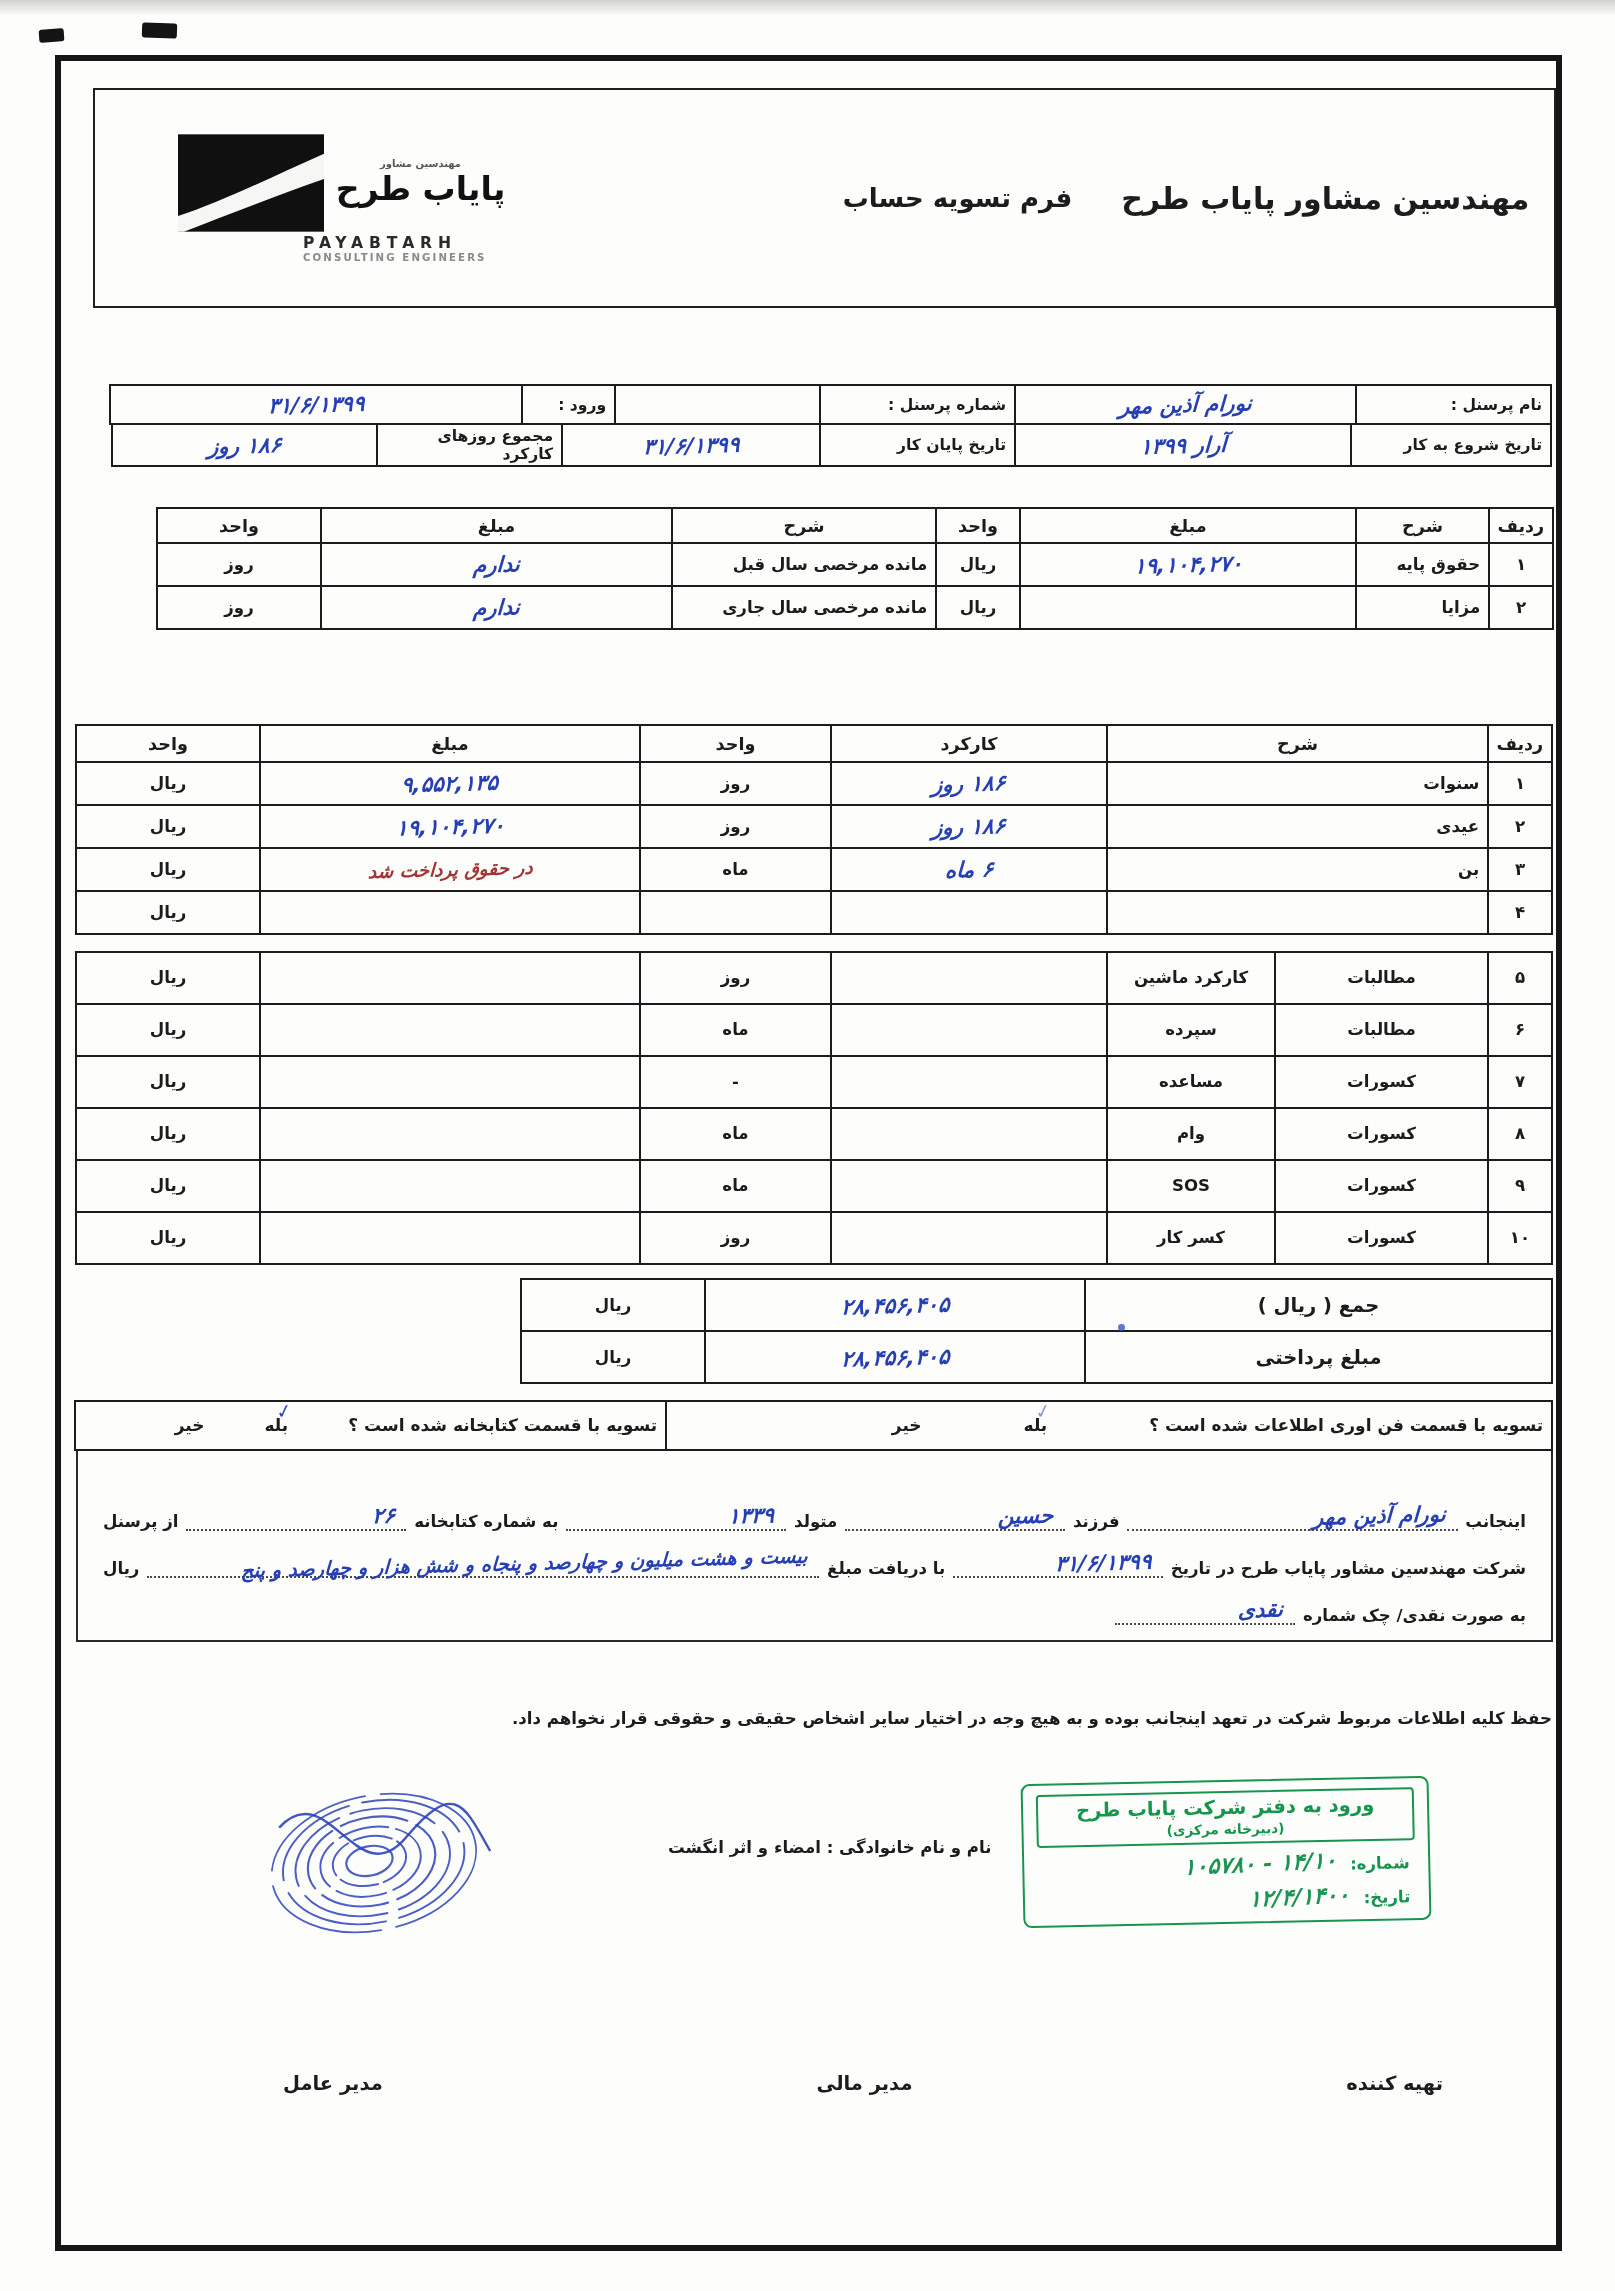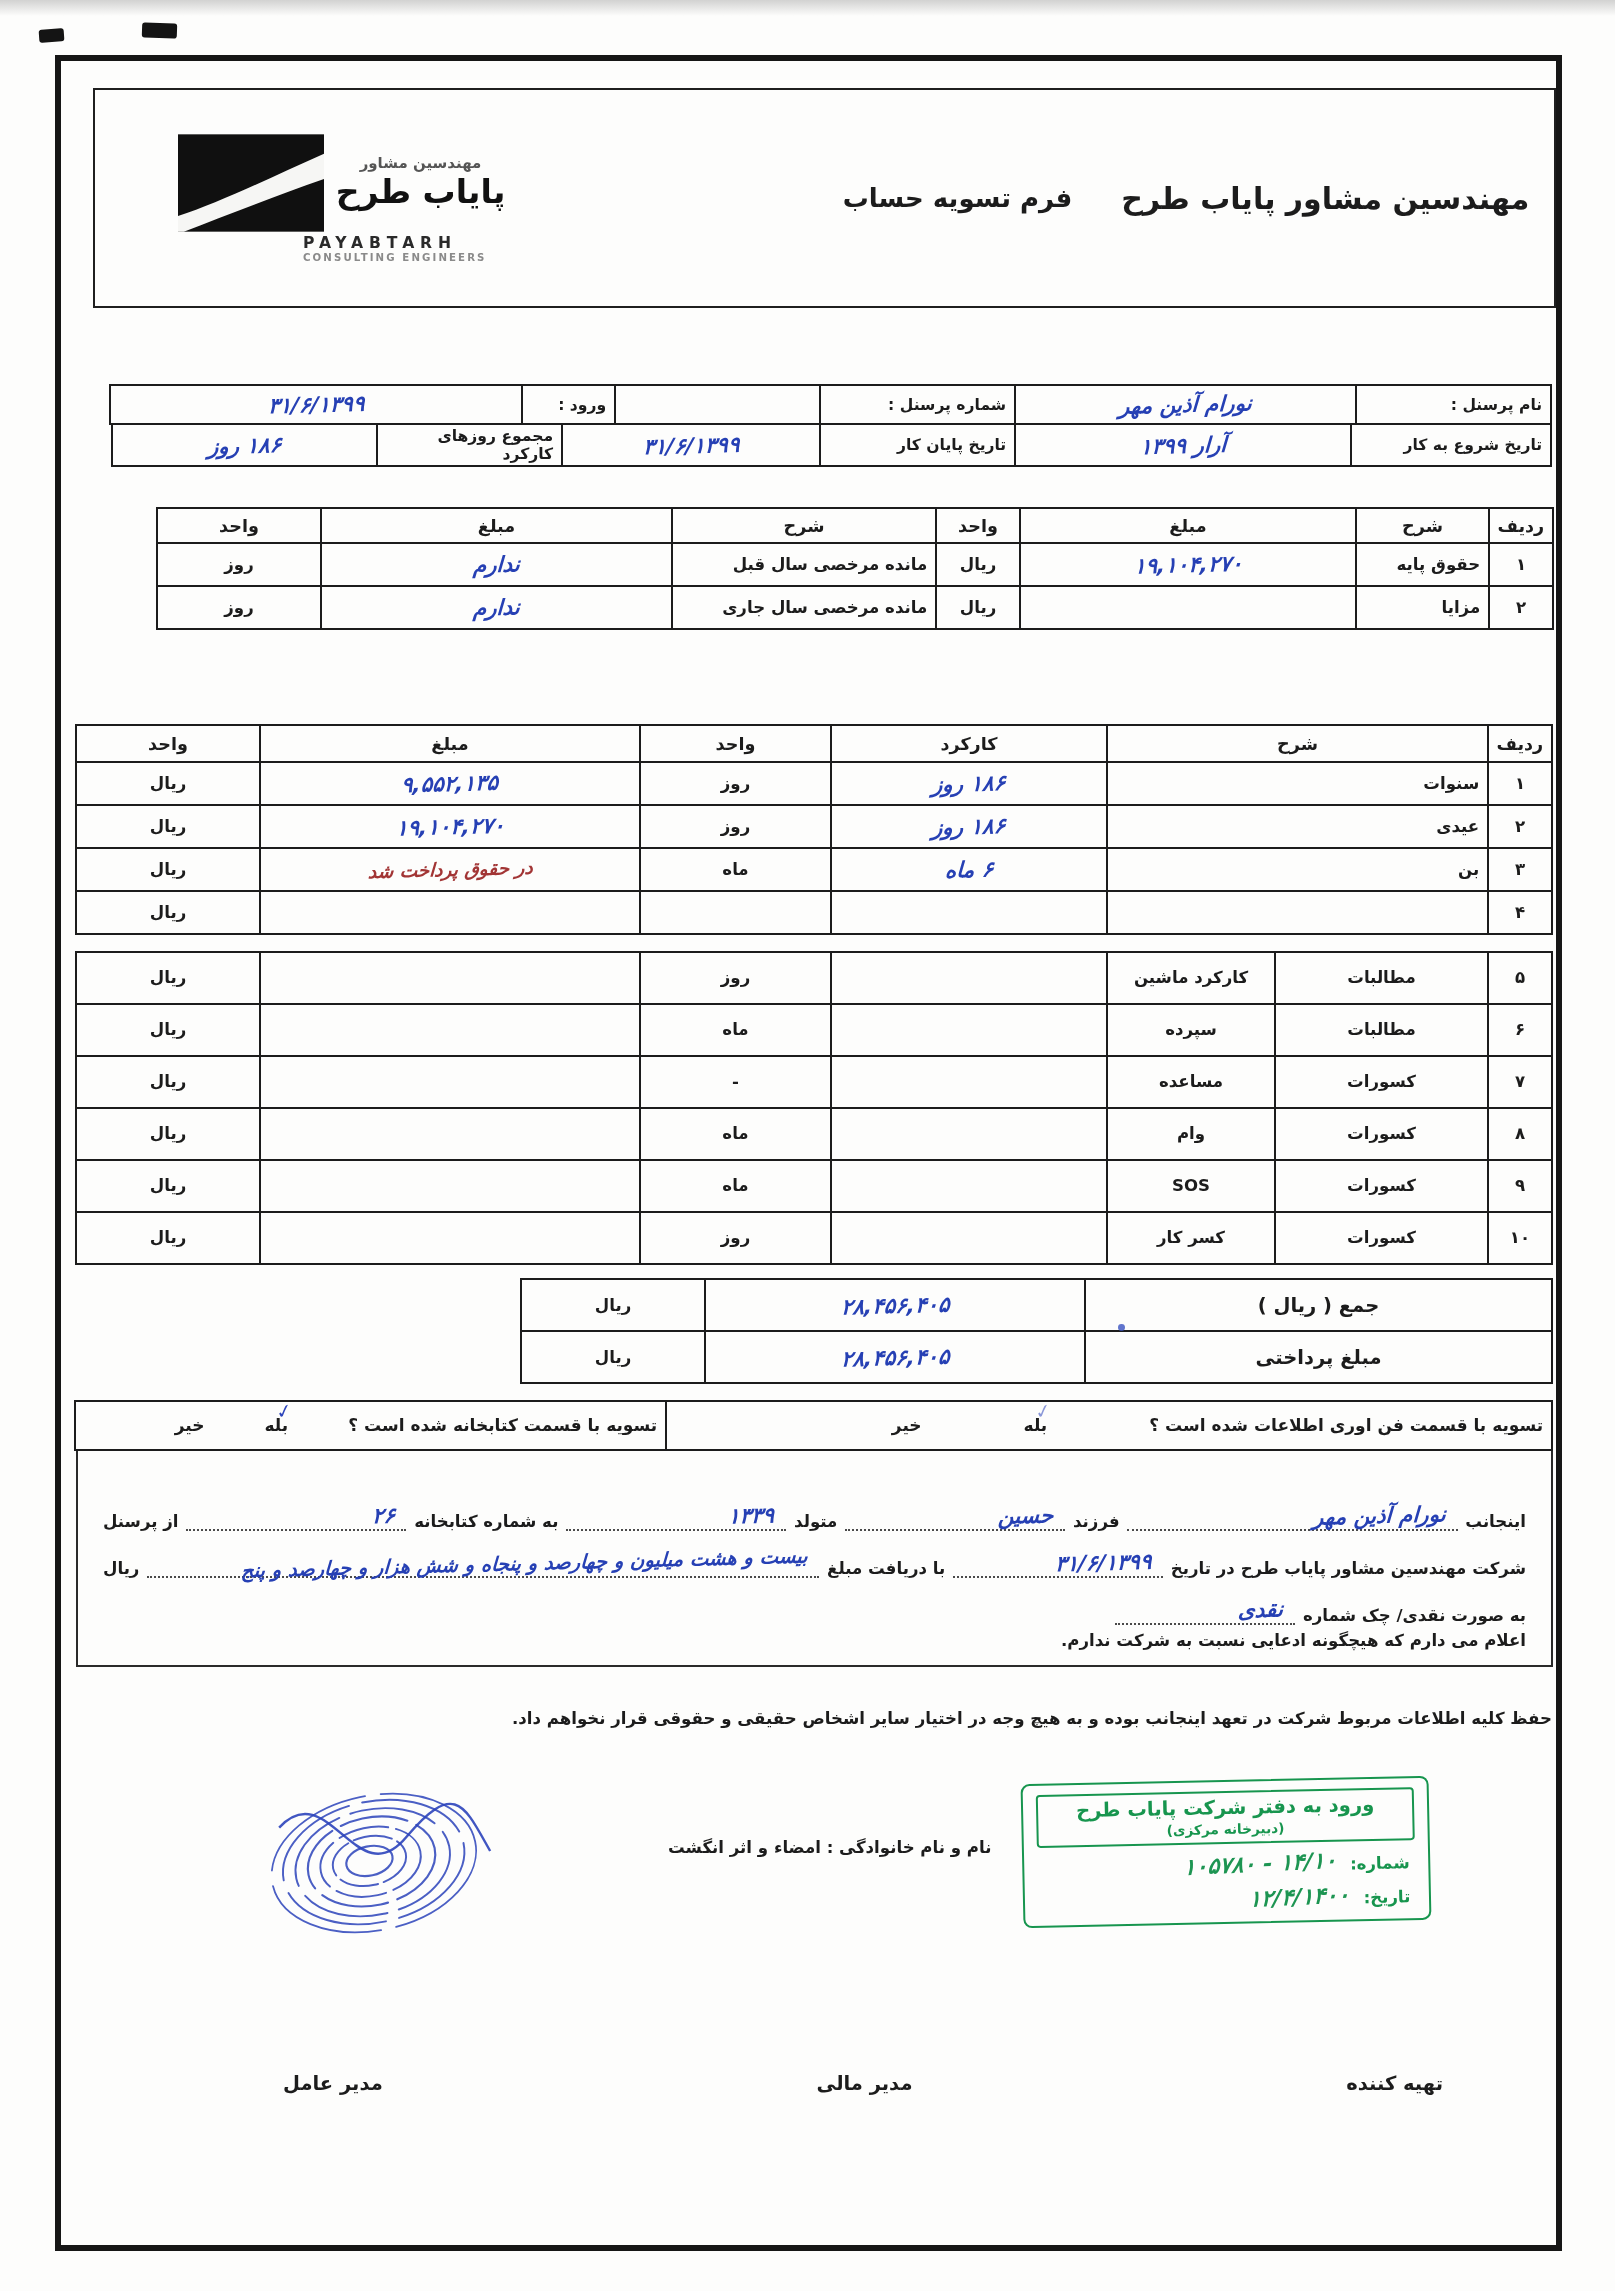--- a/index.html
+++ b/index.html
@@ -22,21 +22,21 @@
   .header-box { position:absolute; top:88px; left:93px; width:1463px; height:220px;
     border:2.4px solid #1f1f1f; display:flex; align-items:center; }
   .titles { flex:1.15; display:flex; flex-direction:row; align-items:center;
     justify-content:center; gap:49px; }
   .title1 { font-size:30px; font-weight:700; }
   .title2 { font-size:26px; font-weight:700; }
   .logo-wrap { flex:1; direction:ltr; display:flex; flex-direction:column;
     align-items:flex-start; padding-left:83px; }
   .logo-top { display:flex; align-items:center; gap:11.7px; }
   .logo-fa { display:flex; flex-direction:column; align-items:center; }
-  .logo-fa-small { font-size:15px; color:#555; font-weight:600;text-align:right; }
+  .logo-fa-small { font-size:10px; color:#555; font-weight:600;text-align:right; }
   .logo-fa-large { font-size:33px; font-weight:700; color:#111; }
   .logo-en { margin-top:2px; padding-left:125px; text-align:left; }
   .logo-en-name { font-size:15.6px; font-weight:700; letter-spacing:5.9px; color:#2a2a2a; }
   .logo-en-tag { font-size:10.2px; letter-spacing:2.1px; color:#8a8a8a; font-weight:600; }
 
   
   table { border-collapse:collapse; table-layout:fixed; }
   td, th { border:2px solid #1c1c1c; padding:2px 7.8px; vertical-align:middle;
     overflow:hidden; }
   th { font-size:17.6px; font-weight:700; text-align:center; }
@@ -436,21 +436,20 @@
             <span class="hw hw-sm">بیست و هشت میلیون و چهارصد و پنجاه و شش هزار و چهارصد و پنج</span>
           </span>
         <span class="decl-text">ریال</span>
       </div>
       <div class="decl-line">
         <span class="decl-text">به صورت نقدی/ چک شماره</span>
         <span class="blank b-cheque">
             <span class="hw">نقدی</span>
           </span>
       </div>
-      <div class="decl-plain">اعلام می دارم که هیچگونه ادعایی نسبت به شرکت ندارم.</div>
     </div>
   </div>
 
   <div class="bold-line">حفظ کلیه اطلاعات مربوط شرکت در تعهد اینجانب بوده و به هیچ وجه در اختیار سایر اشخاص حقیقی و حقوقی قرار نخواهم داد.</div>
 
   <svg class="fingerprint" width="256" height="168" viewBox="0 0 262 172">
     <g fill="none" stroke="#2c44bb" stroke-linecap="round" opacity="0.85" transform="rotate(-12 131 94)">
       <ellipse cx="130" cy="96" rx="24" ry="15" stroke-width="2.2"></ellipse>
       <ellipse cx="130" cy="96" rx="38" ry="25" stroke-width="2" stroke-dasharray="40 6"></ellipse>
       <ellipse cx="131" cy="97" rx="52" ry="35" stroke-width="2" stroke-dasharray="52 8"></ellipse>

